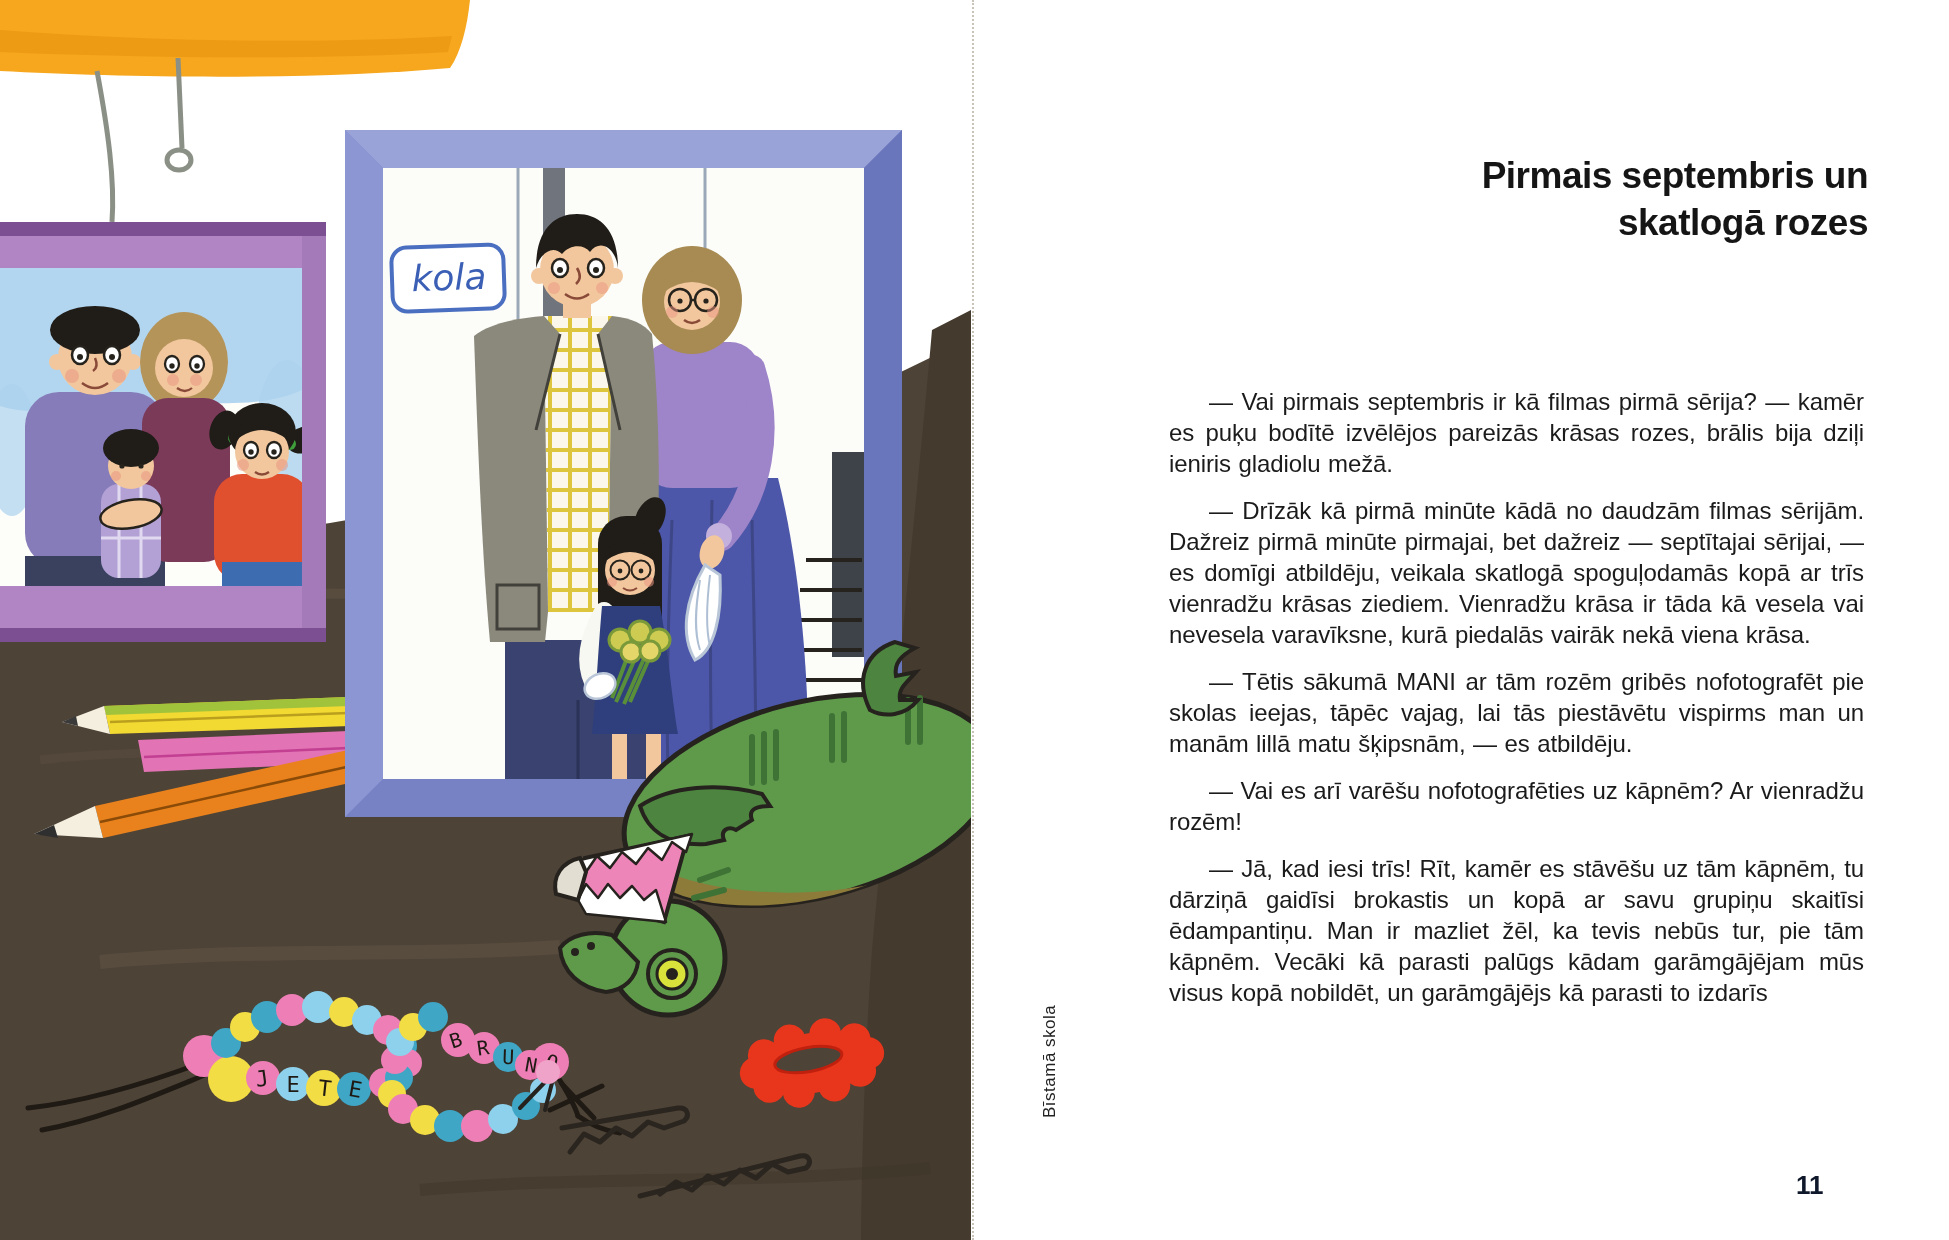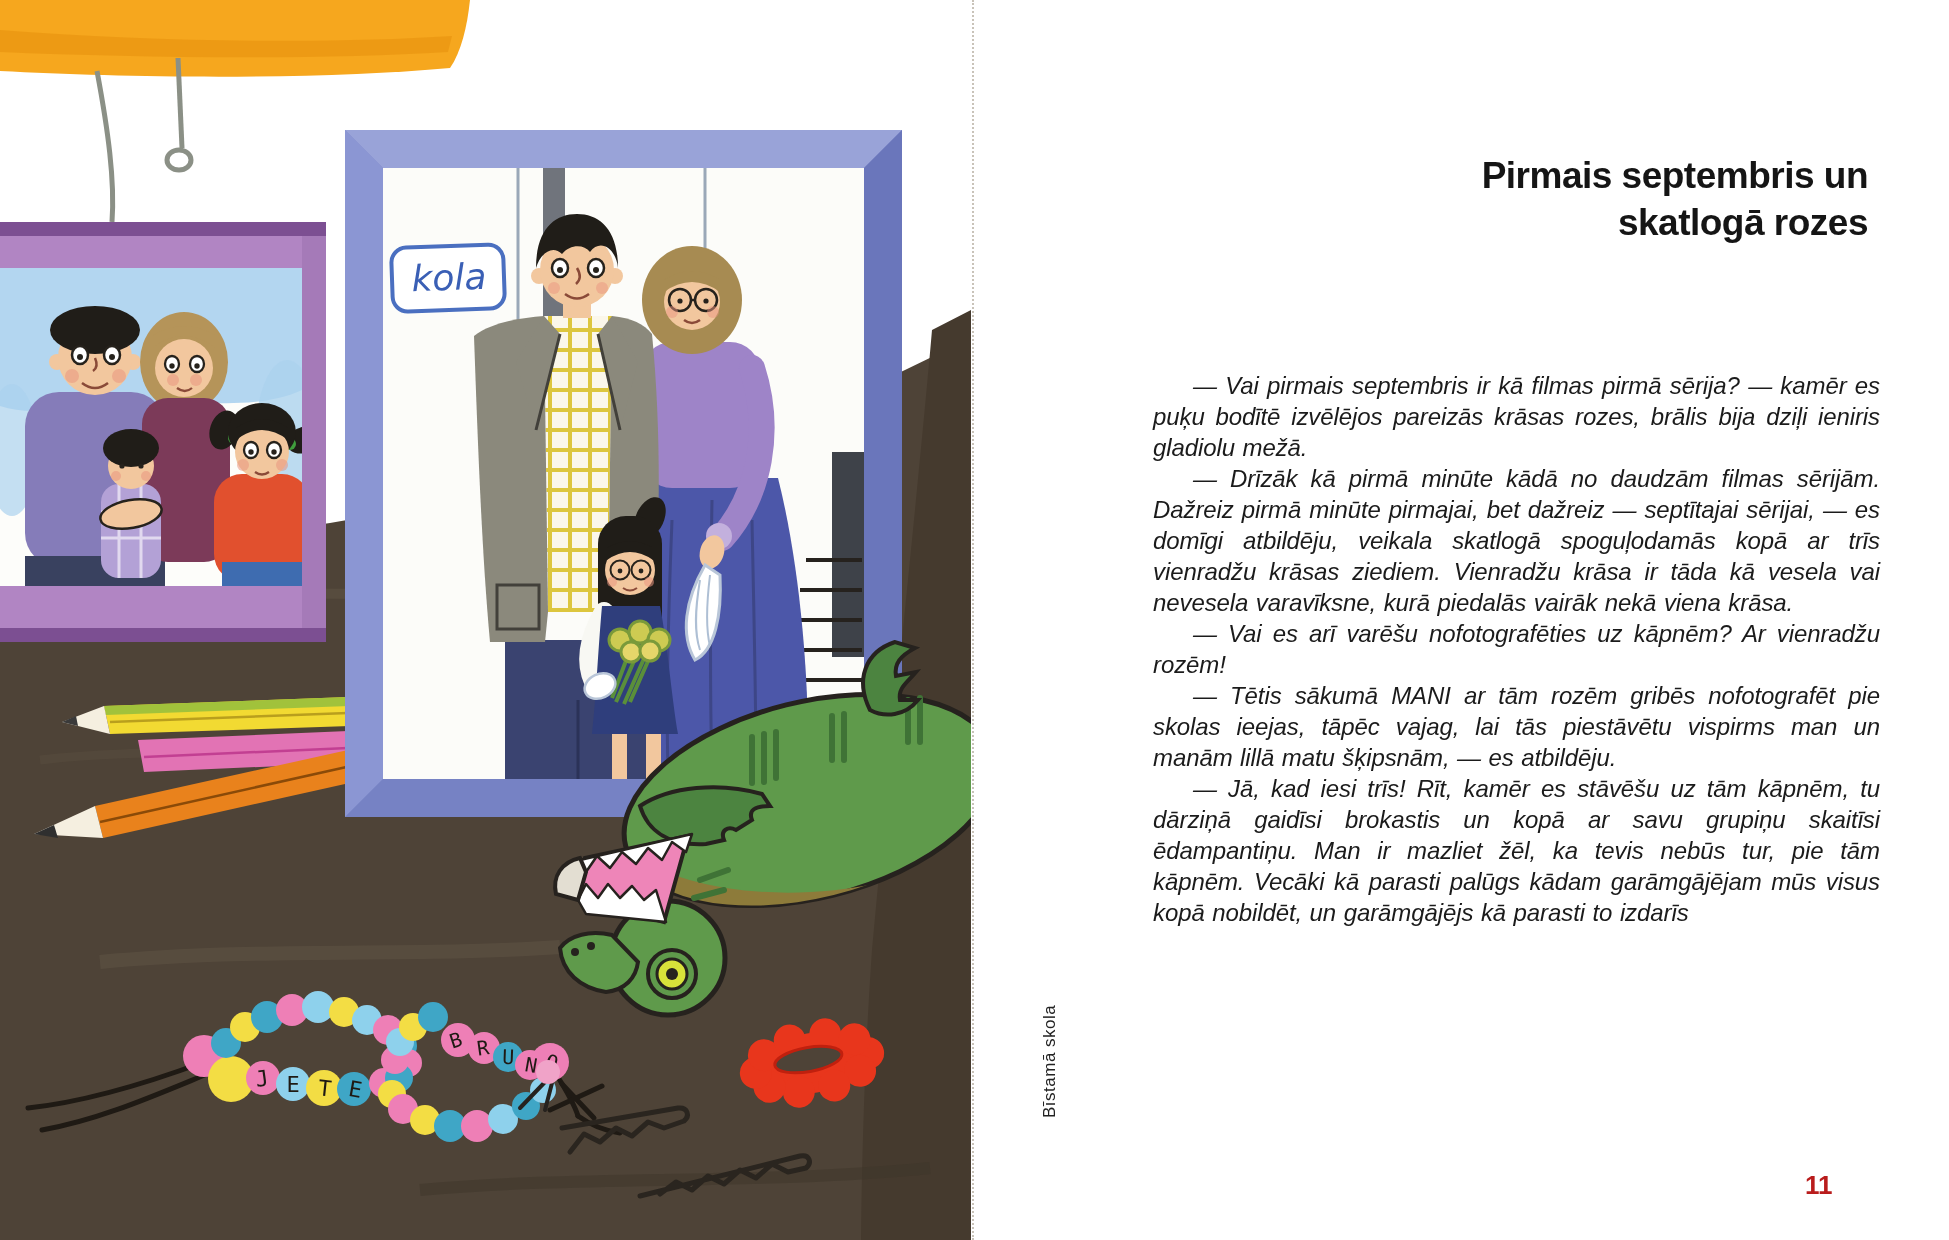--- a/index.html
+++ b/index.html
@@ -3,26 +3,26 @@
 <meta charset="utf-8">
 <style>
   html,body{margin:0;padding:0;background:#fff;}
   .stage{position:relative;width:1949px;height:1240px;background:#ffffff;overflow:hidden;
          font-family:"Liberation Sans",sans-serif;color:#1b1b1b;}
   .illustration{position:absolute;left:0;top:0;width:971px;height:1240px;}
   .fold-line{position:absolute;left:972px;top:0;height:1240px;width:0;border-left:2px dotted #c9c3b9;}
   .chapter-title{position:absolute;left:1146px;top:152px;width:722px;margin:0;text-align:right;
                  font-size:37px;line-height:47px;font-weight:bold;letter-spacing:-0.5px;color:#151515;}
   .body-text{position:absolute;left:1153px;top:370px;width:727px;}
-  .body-text p{margin:0;font-size:24px;line-height:31px;text-align:justify;text-indent:40px;
-               letter-spacing:-0.1px;word-spacing:1px;hyphens:none;font-style:italic;}
+  .body-text p{margin:16px;font-size:24px;line-height:31px;text-align:justify;text-indent:40px;
+               letter-spacing:-0.1px;word-spacing:1px;hyphens:none;}
   .side-caption{position:absolute;left:1040px;top:988px;width:34px;height:130px;
                 writing-mode:vertical-rl;transform:rotate(180deg);
                 font-size:17px;letter-spacing:0.5px;color:#222;}
-  .page-number{position:absolute;left:1796px;top:1170px;font-size:26px;font-weight:bold;color:#b91c1c;margin-left:9px;}
+  .page-number{position:absolute;left:1796px;top:1170px;font-size:26px;font-weight:bold;color:#0f172a;}
 </style>
 </head>
 <body>
 
 <div class="stage">
 
   <svg class="illustration" viewBox="0 0 971 1240" width="971" height="1240" xmlns="http://www.w3.org/2000/svg">
     <defs>
       <pattern id="check" width="20" height="20" patternUnits="userSpaceOnUse">
         <rect width="20" height="20" fill="#fbf7ea"></rect>
@@ -371,22 +371,22 @@
   <div class="fold-line"></div>
 
   <h1 class="chapter-title">
     <span>Pirmais septembris un</span><br>
     <span>skatlogā rozes</span>
   </h1>
 
   <div class="body-text">
     <p>— Vai pirmais septembris ir kā filmas pirmā sērija? — kamēr es puķu bodītē izvēlējos pareizās krāsas rozes, brālis bija dziļi ieniris gladiolu mežā.</p>
     <p>— Drīzāk kā pirmā minūte kādā no daudzām filmas sērijām. Dažreiz pirmā minūte pirmajai, bet dažreiz — septītajai sērijai, — es domīgi atbildēju, veikala skatlogā spoguļodamās kopā ar trīs vienradžu krāsas ziediem. Vienradžu krāsa ir tāda kā vesela vai nevesela varavīksne, kurā piedalās vairāk nekā viena krāsa.</p>
+    <p>— Tētis sākumā MANI ar tām rozēm gribēs nofotografēt pie skolas ieejas, tāpēc vajag, lai tās piestāvētu vispirms man un manām lillā matu šķipsnām, — es atbildēju.</p>
     <p>— Vai es arī varēšu nofotografēties uz kāpnēm? Ar vienradžu rozēm!</p>
-    <p>— Tētis sākumā MANI ar tām rozēm gribēs nofotografēt pie skolas ieejas, tāpēc vajag, lai tās piestāvētu vispirms man un manām lillā matu šķipsnām, — es atbildēju.</p>
     <p>— Jā, kad iesi trīs! Rīt, kamēr es stāvēšu uz tām kāpnēm, tu dārziņā gaidīsi brokastis un kopā ar savu grupiņu skaitīsi ēdampantiņu. Man ir mazliet žēl, ka tevis nebūs tur, pie tām kāpnēm. Vecāki kā parasti palūgs kādam garāmgājējam mūs visus kopā nobildēt, un garāmgājējs kā parasti to izdarīs</p>
   </div>
 
   <div class="side-caption">Bīstamā skola</div>
 
   <div class="page-number">11</div>
 
 </div>
 
 </body></html>

